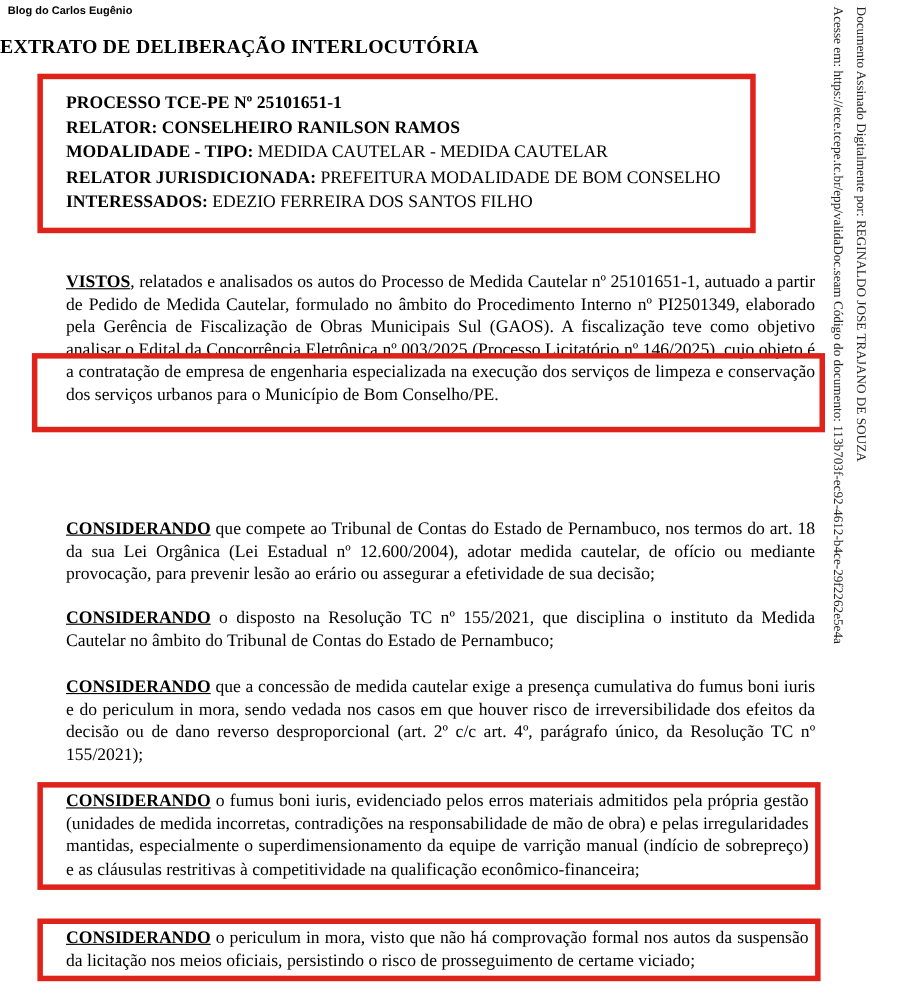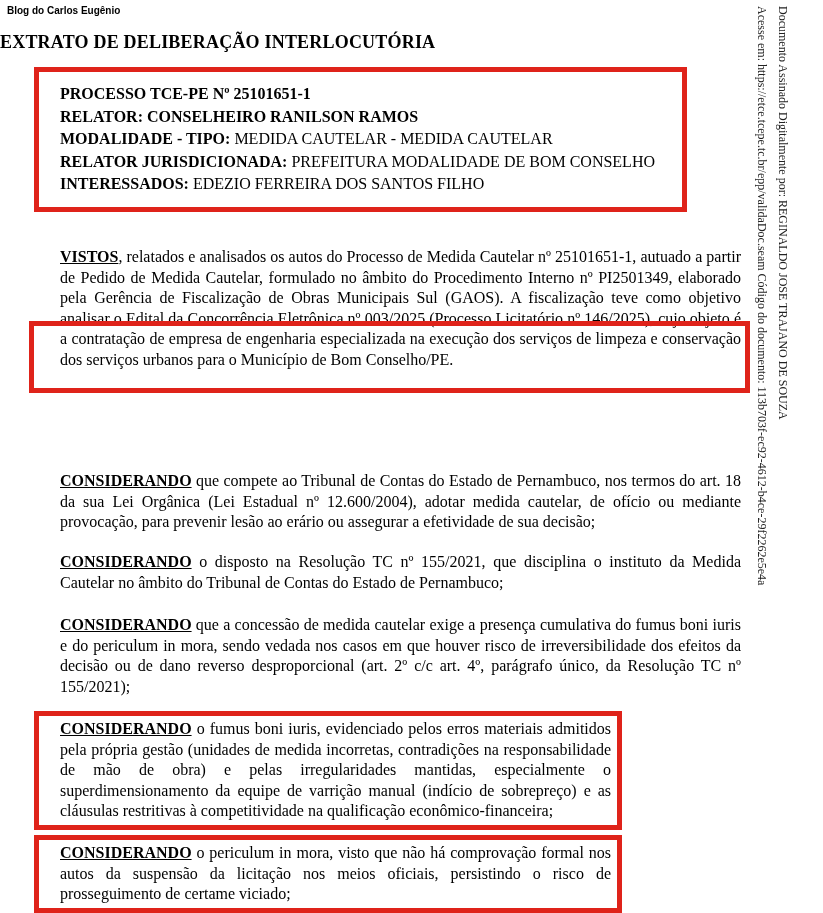--- a/index.html
+++ b/index.html
@@ -65,21 +65,21 @@
     background: transparent;
     pointer-events: none;
   }
   .p-decido { top: 409px; }
   .p-c1 { top: 448px; margin-top: 23px; }
   .p-c2 { top: 552px; }
   .p-c3 { top: 615px; }
   .red-box {
     position: absolute;
     left: 34px;
-    width: 588px;
+    width: 712px;
     box-sizing: border-box;
     border: 5px solid var(--red);
     padding: 3px 6px 3px 21px;
     background: #fff;
   }
   .box-c4 { top: 711px; }
   .box-c5 { top: 835px; }
   .para-inner {
     margin: 0;
     font-size: 16px;

